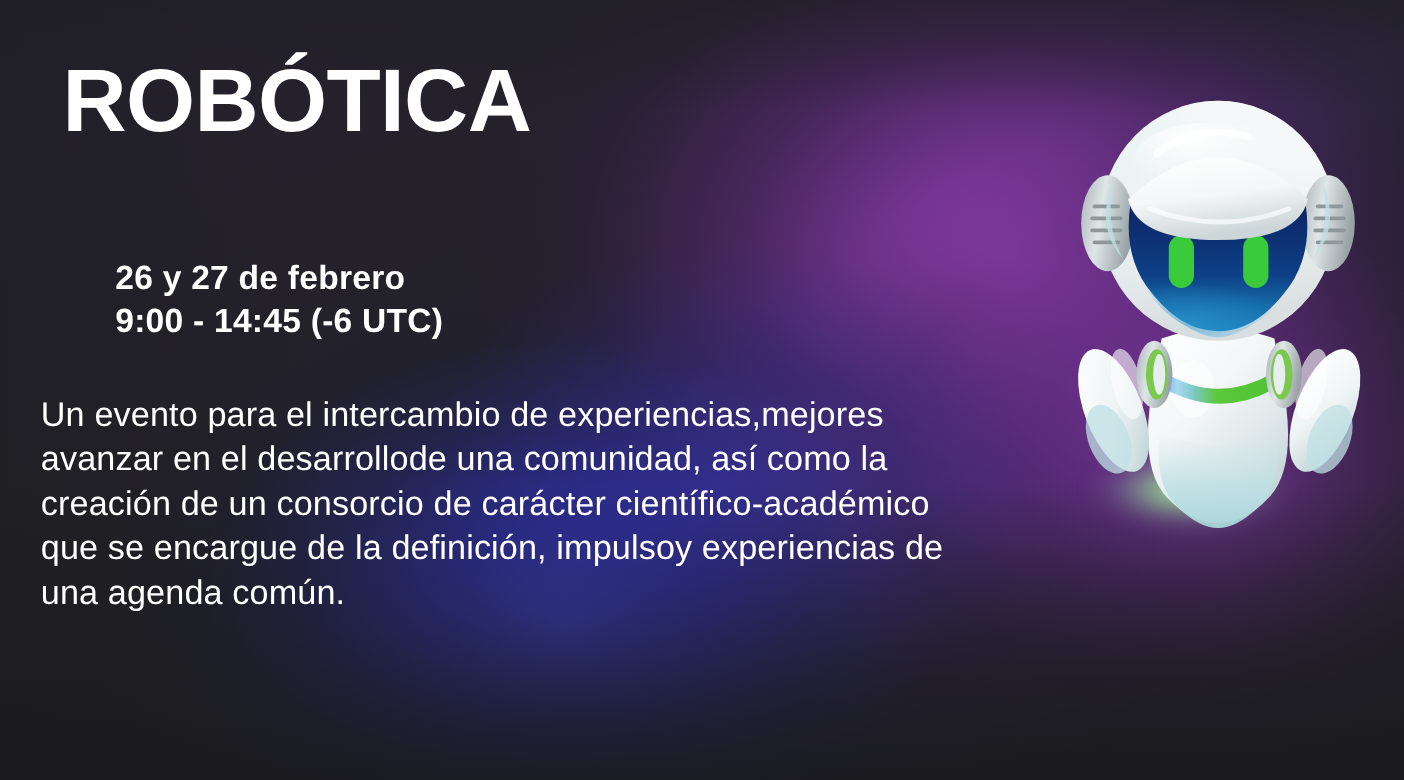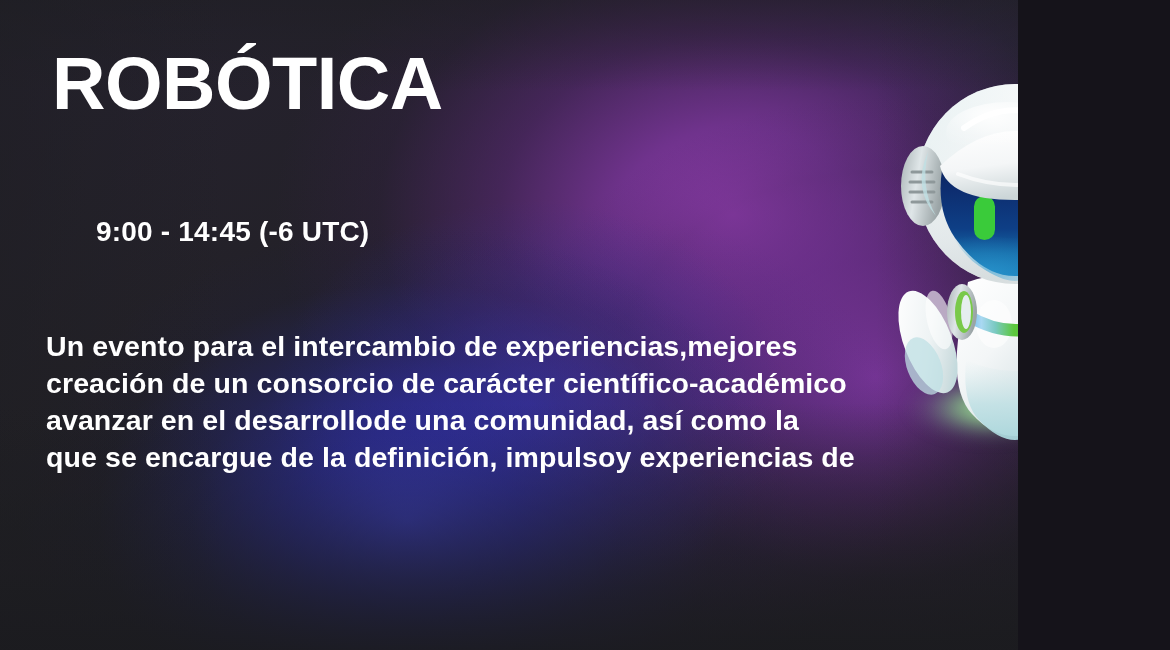--- a/index.html
+++ b/index.html
@@ -2,21 +2,21 @@
 <html><head>
 <meta charset="utf-8">
 <style>
   html, body {
     margin: 0;
     padding: 0;
     background: #15131a;
   }
   #poster {
     position: relative;
-    width: 1018px;
+    width: 1170px;
     height: 650px;
     overflow: hidden;
     font-family: "Liberation Sans", sans-serif;
     background: #a16207;
   }
 
   
   .bg-layer {
     position: absolute;
     inset: 0;
@@ -113,25 +113,25 @@
     font-weight: 700;
     color: #ffffff;
     line-height: 1.28;
     letter-spacing: 0.2px;
     white-space: nowrap;
   }
   .date-line { display: block; }
 
   .body-copy {
     position: absolute;
-    left: 46px;
+    left: 34px;
     top: 328px;
     width: 900px;
     font-size: 28.5px;
-    font-weight: 700;
+    font-weight: 400;
     color: #ffffff;
     line-height: 1.30;
     letter-spacing: 0.1px;
   }
   .body-copy span { display: block; white-space: nowrap; }
 
   
   .robot {
     position: absolute;
     left: 866px;
@@ -170,28 +170,30 @@
   <div class="bg-layer glow-violet-bridge"></div>
   <div class="bg-layer glow-blue-mid"></div>
   <div class="bg-layer glow-blue-main"></div>
   <div class="bg-layer vignette"></div>
 
   <div class="text-col">
 
     <div class="title-main">ROBÓTICA</div>
 
     <div class="date-block">
+      <span class="date-line">26 y 27 de febrero</span>
       <span class="date-line">9:00 - 14:45 (-6 UTC)</span>
     </div>
 
     <div class="body-copy">
       <span>Un evento para el intercambio de experiencias,mejores</span>
+      <span>avanzar en el desarrollode una comunidad, así como la</span>
       <span>creación de un consorcio de carácter científico-académico</span>
-      <span>avanzar en el desarrollode una comunidad, así como la</span>
       <span>que se encargue de la definición, impulsoy experiencias de</span>
+      <span>una agenda común.</span>
     </div>
   </div>
 
   <div class="floor-glow"></div>
 
   <div class="robot">
     <svg width="300" height="380" viewBox="0 0 300 380" xmlns="http://www.w3.org/2000/svg">
       <defs>
         <linearGradient id="shellG" x1="0" y1="0" x2="0.25" y2="1">
           <stop offset="0%" stop-color="#ffffff"></stop>

